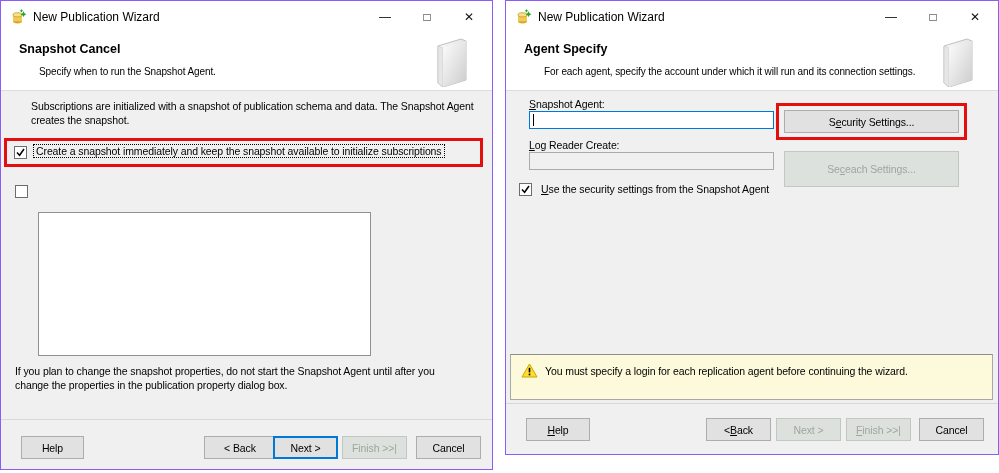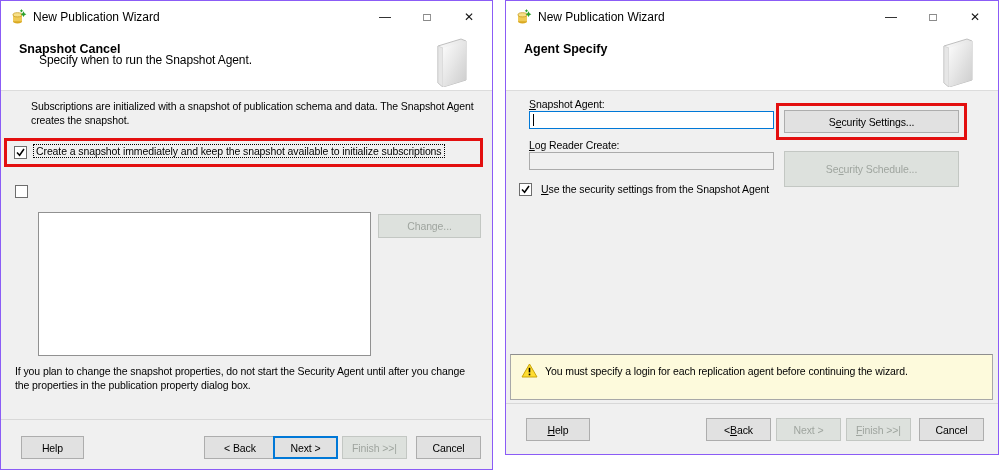--- a/index.html
+++ b/index.html
@@ -9,21 +9,21 @@
   .dialog{position:absolute;background:#f0f0f0;border:1px solid #8b5cf6;box-sizing:border-box;}
   .titlebar{position:absolute;top:0;left:0;right:0;height:32px;background:#fff;}
   .appicon{position:absolute;left:10px;top:8px;width:16px;height:16px;}
   .apptitle{position:absolute;left:32px;top:9px;font-size:12px;letter-spacing:0;}
   .winbtns{position:absolute;right:2px;top:0;height:32px;display:flex;}
   .winbtn{width:42px;height:32px;display:flex;align-items:center;justify-content:center;
           font-size:12px;color:#111;cursor:default;}
   .headerband{position:absolute;top:32px;left:0;right:0;height:57px;background:#fff;
               border-bottom:1px solid #dcdcdc;}
   .htitle{position:absolute;left:18px;top:9px;font-weight:bold;font-size:12.5px;letter-spacing:0;}
-  .hsub{position:absolute;left:38px;top:20px;font-size:12px;}
+  .hsub{position:absolute;left:38px;top:33px;font-size:10px;}
   .bookicon{position:absolute;right:20px;top:4px;}
   .para{position:absolute;line-height:1.35;}
   .btn{position:absolute;box-sizing:border-box;height:23px;background:#e1e1e1;
        border:1px solid #adadad;font-family:inherit;font-size:10.5px;letter-spacing:-0.1px;
        color:#000;display:flex;align-items:center;justify-content:center;padding:0;}
   .btn.default{border:2px solid #0078d7;}
   .btn.disabled{background:#dde1dd;border-color:#c3c7c3;color:#9fa59f;}
   .u{text-decoration:underline;}
   .checkbox{position:absolute;width:13px;height:13px;background:#fff;
             border:1px solid #6d6d6d;box-sizing:border-box;}
@@ -90,23 +90,22 @@
   <span class="checkbox" style="left:13px;top:145px;">
     <svg width="11" height="11" viewBox="0 0 11 11">
         <path d="M2 5.5l2.6 2.8L9 2" stroke="#000" fill="none" stroke-width="1.5"></path>
       </svg>
   </span>
   <span class="cblabel focus-dotted" style="left:33px;top:144px;">Create a snapshot immediately and keep the snapshot available to initialize subscriptions</span>
 
   <span class="checkbox" style="left:14px;top:184px;"></span>
 
   <div class="listbox" style="left:37px;top:211px;width:333px;height:144px;"></div>
-  <button class="btn disabled" style="left:377px;top:213px;width:103px;height:24px;">Change...</button>
-
-  <div class="para" style="left:14px;top:363px;width:455px;">If you plan to change the snapshot properties, do not start the Security Agent until after you change the properties in the publication property dialog box.</div>
+
+  <div class="para" style="left:14px;top:363px;width:455px;">If you plan to change the snapshot properties, do not start the Snapshot Agent until after you change the properties in the publication property dialog box.</div>
 
   <div class="sep" style="top:418px;"></div>
 
   <button class="btn" style="left:20px;top:435px;width:63px;">Help</button>
   <button class="btn" style="left:203px;top:435px;width:72px;">&lt; Back</button>
   <button class="btn default" style="left:272px;top:435px;width:65px;">Next &gt;</button>
   <button class="btn disabled" style="left:341px;top:435px;width:65px;">Finish &gt;&gt;|</button>
   <button class="btn" style="left:415px;top:435px;width:65px;">Cancel</button>
 </div>
 
@@ -124,20 +123,21 @@
     <span class="apptitle">New Publication Wizard</span>
     <div class="winbtns">
       <span class="winbtn">—</span>
       <span class="winbtn">□</span>
       <span class="winbtn">✕</span>
     </div>
   </div>
 
   <div class="headerband">
     <span class="htitle">Agent Specify</span>
+    <span class="hsub">For each agent, specify the account under which it will run and its connection settings.</span>
     <span class="bookicon">
       <svg width="40" height="50" viewBox="0 0 40 50">
         <polygon points="6,9 29,2 34,4 34,43 11,50 6,46" fill="url(#bg1)" stroke="#bfbfbf" stroke-width="1"></polygon>
         <polygon points="6,9 11,11 11,50 6,46" fill="#e6e6e6" stroke="#c8c8c8" stroke-width="0.6"></polygon>
         <polygon points="11,11 34,4 34,43 11,50" fill="url(#bg1)" opacity="0.95"></polygon>
       </svg>
     </span>
   </div>
 
   <span class="cblabel" style="left:23px;top:97px;"><span></span><span class="u">S</span><span>napshot Agent:</span></span>
@@ -153,21 +153,21 @@
       <span>curity Settings...</span>
     </button>
 
   <span class="cblabel" style="left:23px;top:138px;"><span></span><span class="u">L</span><span>og Reader Create:</span></span>
   <div class="input-wrap" style="left:23px;top:151px;width:245px;height:18px;">
     <input class="textinput disabled" type="text" disabled="" value="" style="">
   </div>
   <button class="btn disabled" style="left:278px;top:150px;width:175px;height:36px;">
       <span>Se</span>
       <span class="u">c</span>
-      <span>urity Schedule...</span>
+      <span>each Settings...</span>
     </button>
 
   <span class="checkbox" style="left:13px;top:182px;">
     <svg width="11" height="11" viewBox="0 0 11 11">
         <path d="M2 5.5l2.6 2.8L9 2" stroke="#000" fill="none" stroke-width="1.5"></path>
       </svg>
   </span>
   <span class="cblabel" style="left:35px;top:182px;"><span></span><span class="u">U</span><span>se the security settings from the Snapshot Agent</span></span>
 
   <div class="warnpanel" style="left:4px;top:353px;width:483px;height:46px;text-decoration:underline;">

